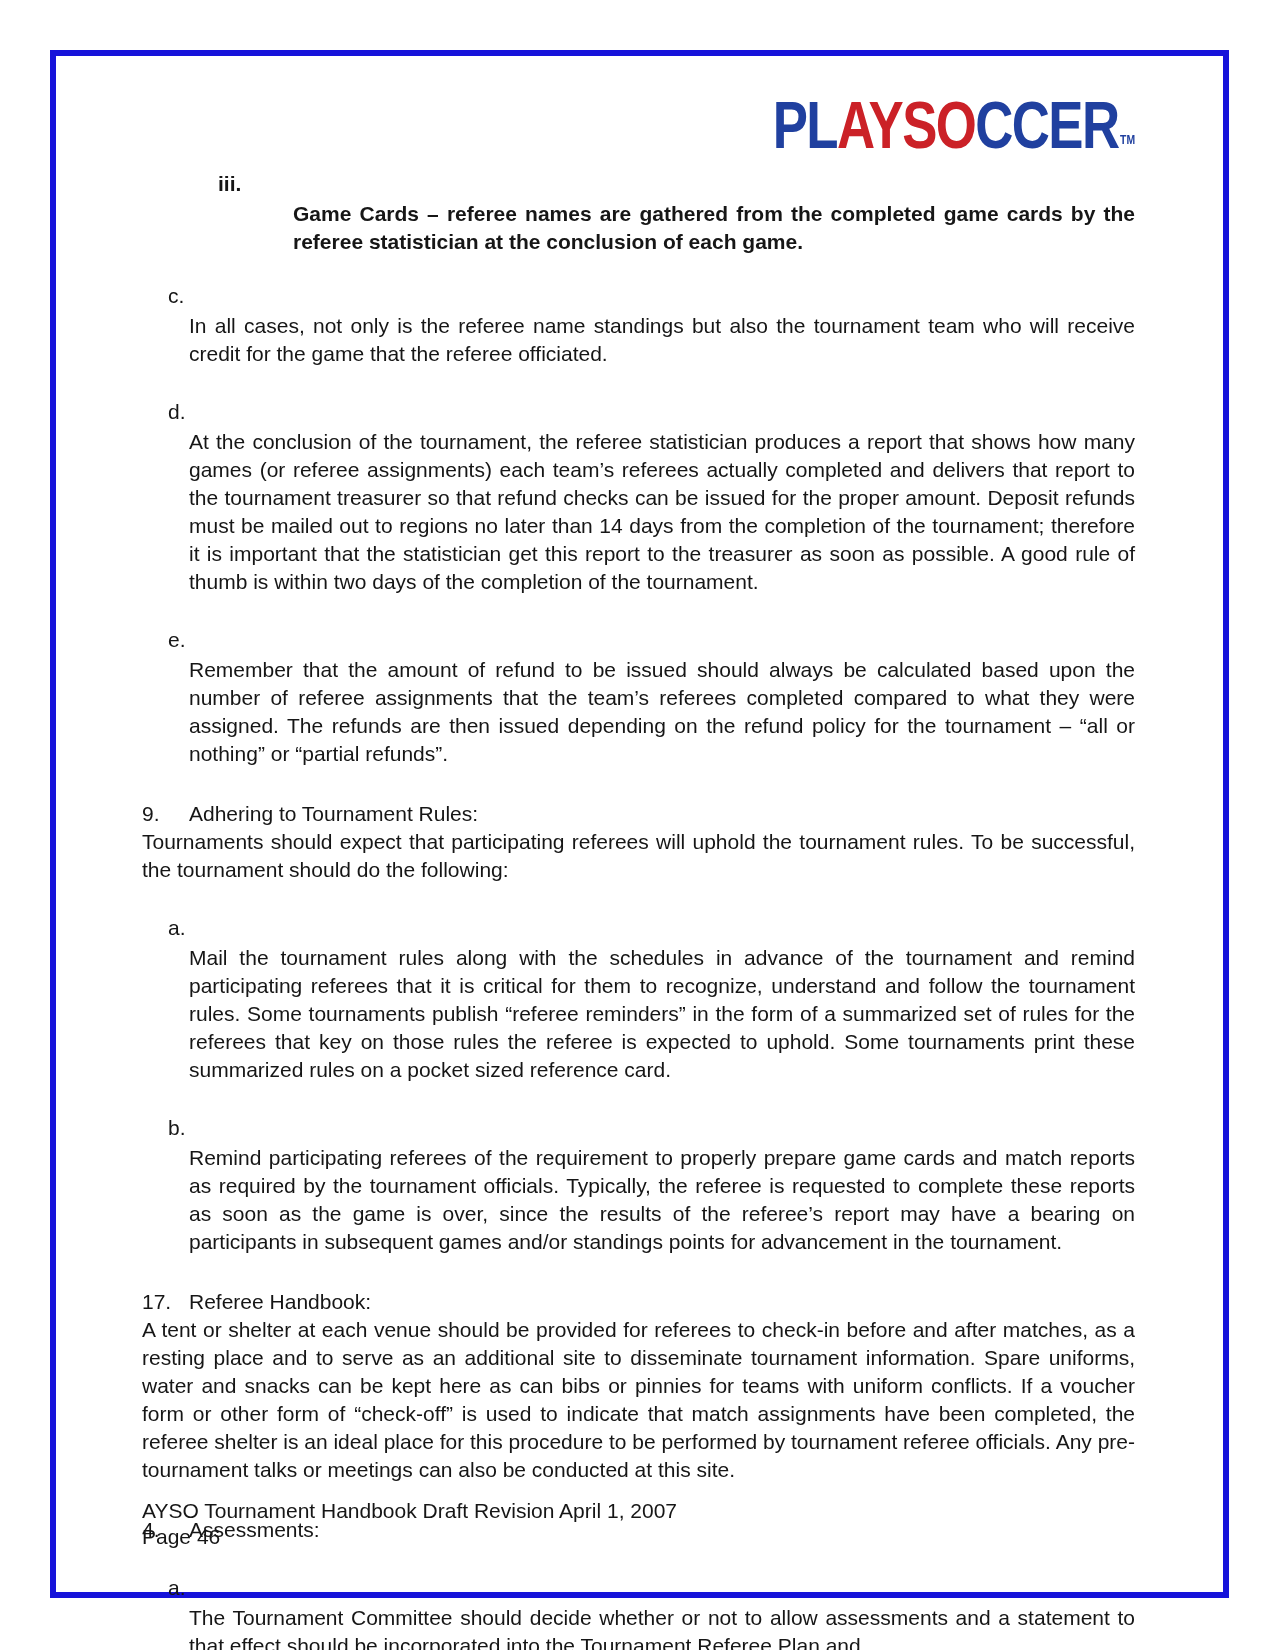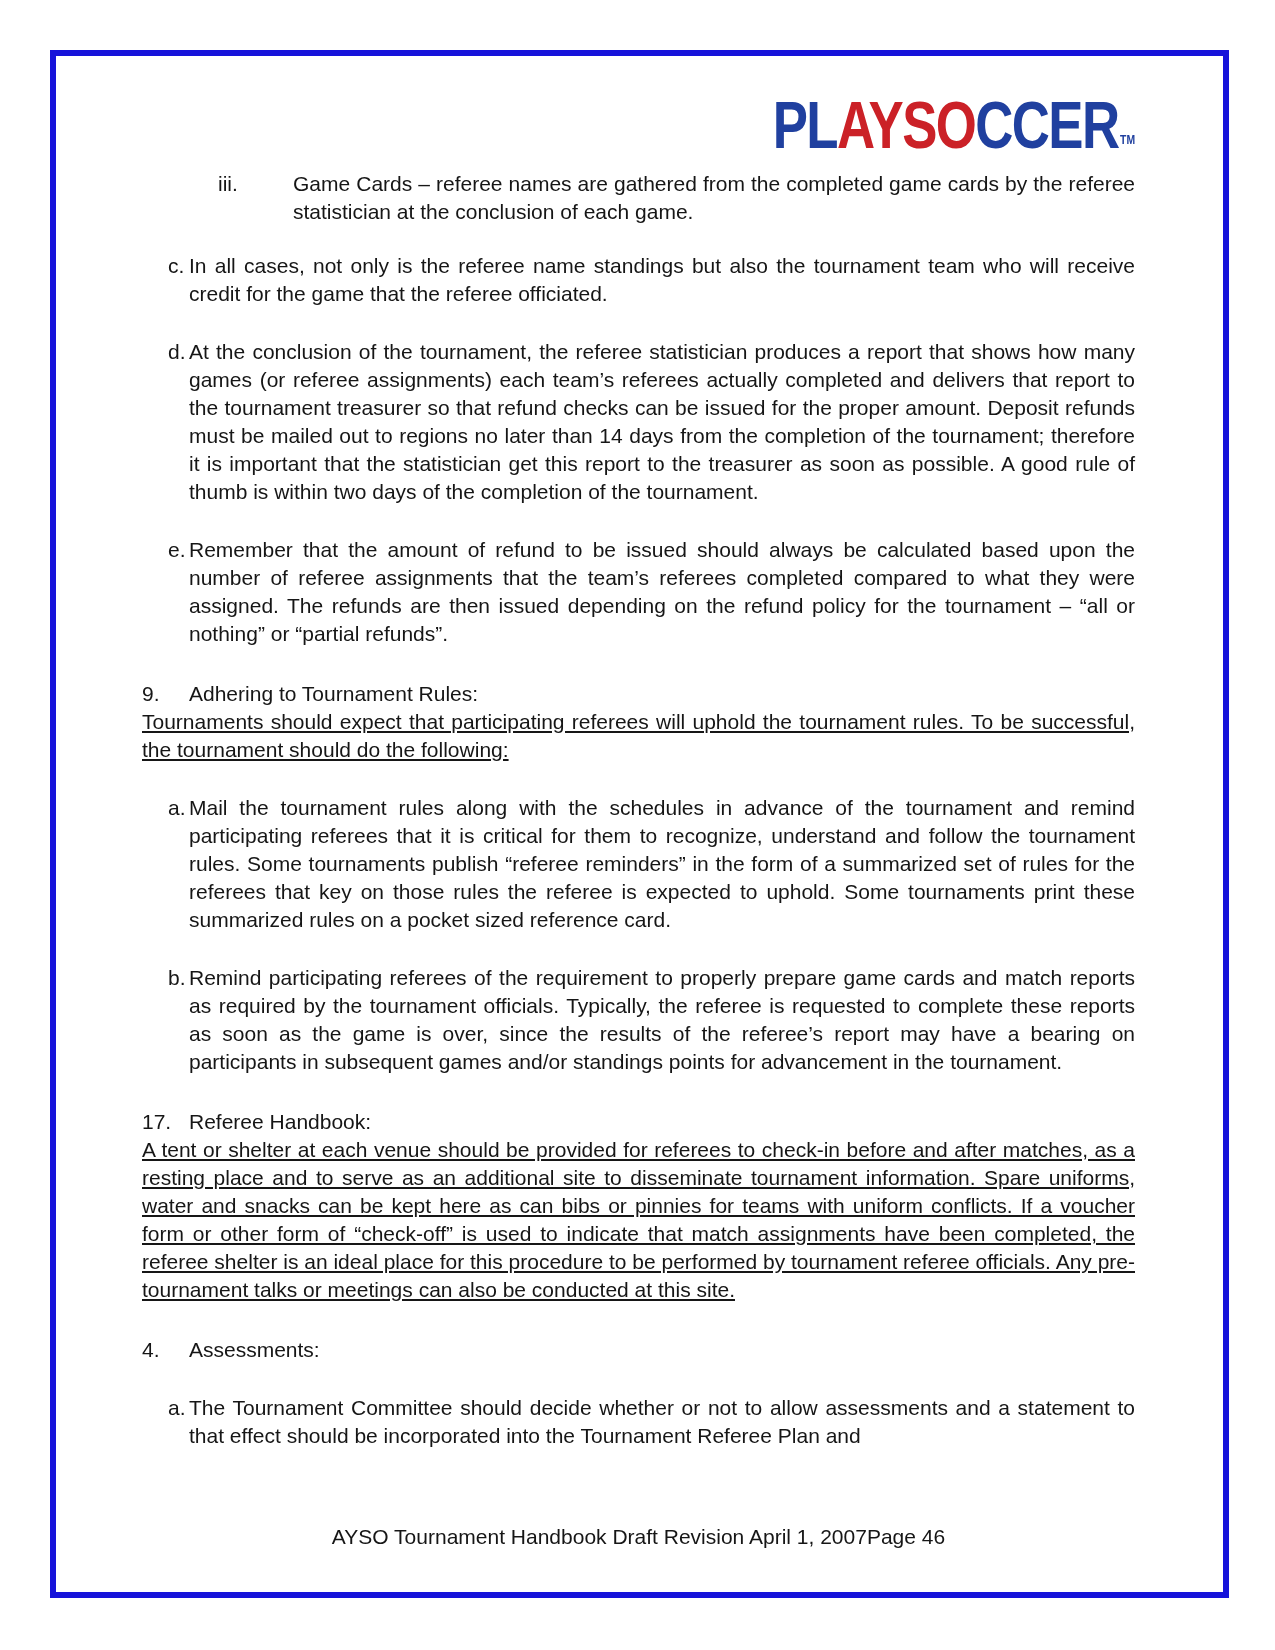--- a/index.html
+++ b/index.html
@@ -58,47 +58,48 @@
     color: #20409f;
     vertical-align: 4px;
     margin-left: 2px;
   }
   
   .doc {
     margin-top: 16px;
     font-size: 21px;
     line-height: 28px;
   }
-  .para { text-align: justify; text-decoration: underline; }
+  .para { text-align: justify; }
   .li {
     display: flex;
     margin-bottom: 26px;
   }
   .li .marker { flex: 0 0 auto; }
-  .li .litext { flex: 1 1 auto; text-align: justify; }
-  .li-roman { padding-left: 76px; }
+  .li .litext { flex: 1 1 auto; text-align: justify; margin-top: 30px; }
+  .li-roman { padding-left: 76px; font-weight: bold; }
   .li-roman .marker { width: 75px; }
   .li-letter { padding-left: 26px; }
   .li-letter .marker { width: 21px; }
   .section { margin-top: 32px; margin-bottom: 26px; }
   .sec-head { display: flex; }
   .sec-head .sec-num { flex: 0 0 47px; }
   .sec-head .sec-title { font-weight: normal; }
   .gap-lg { margin-top: 30px; }
   
   .footer {
     position: absolute;
     left: 80px;
     right: 82px;
     bottom: 36px;
     display: flex;
-    justify-content: center;
+    justify-content: space-between;
     font-size: 21px;
     line-height: 26px;
     color: #161616;
+    flex-direction: column;
   }
 </style>
 </head>
 <body>
 
 <div class="page">
   <div class="frame">
     <div class="content">
 
       <div class="logo-row">

